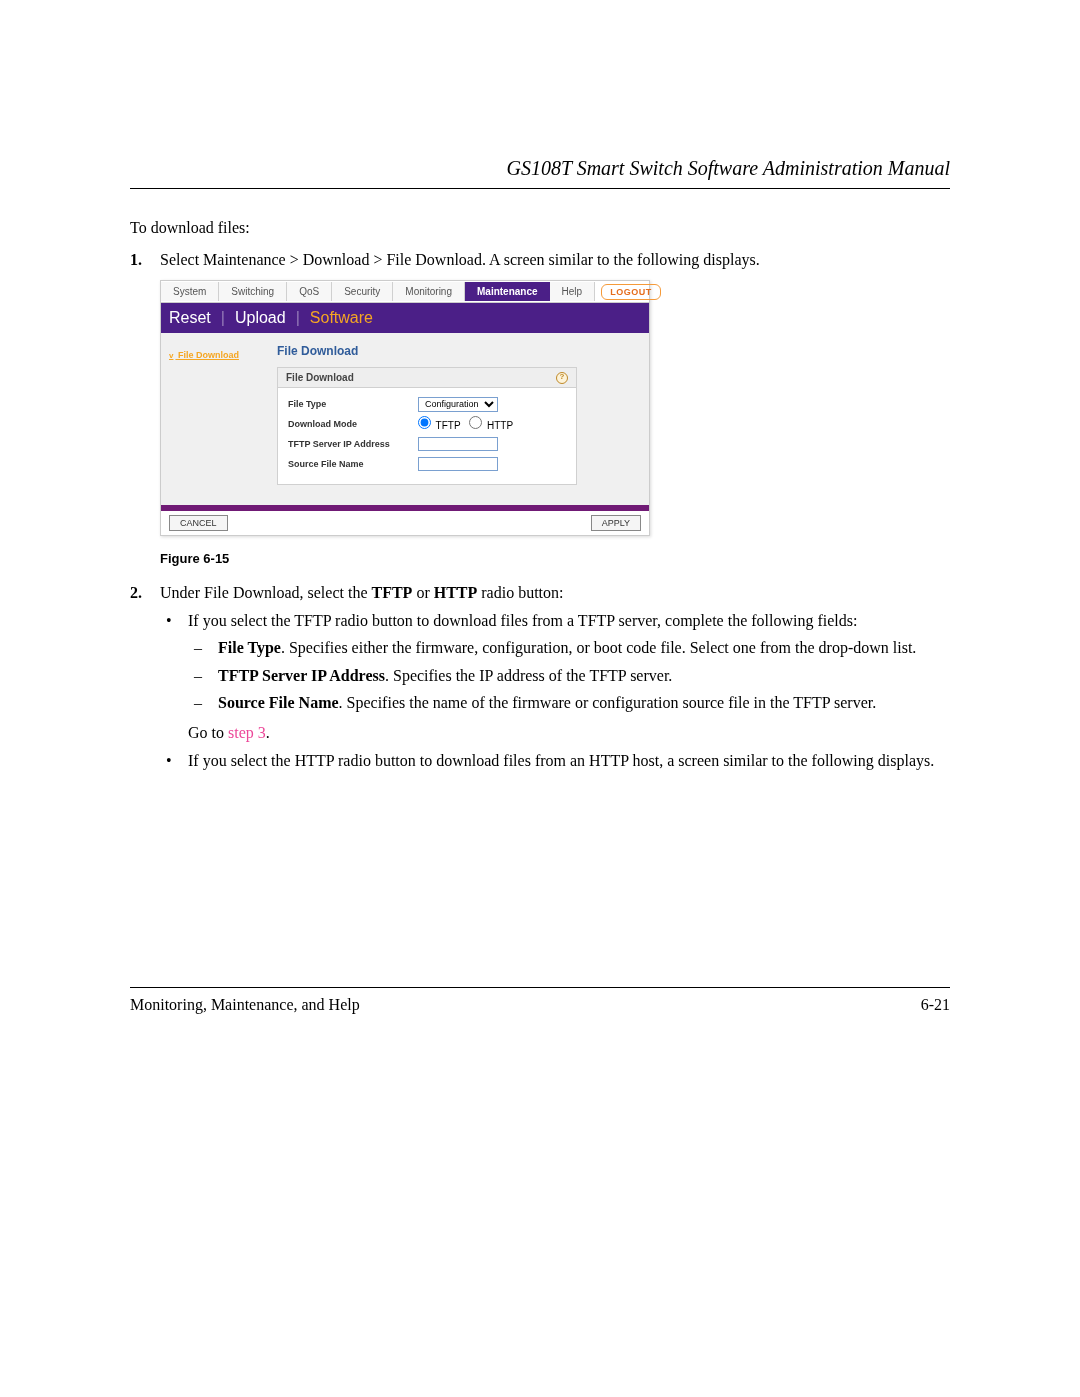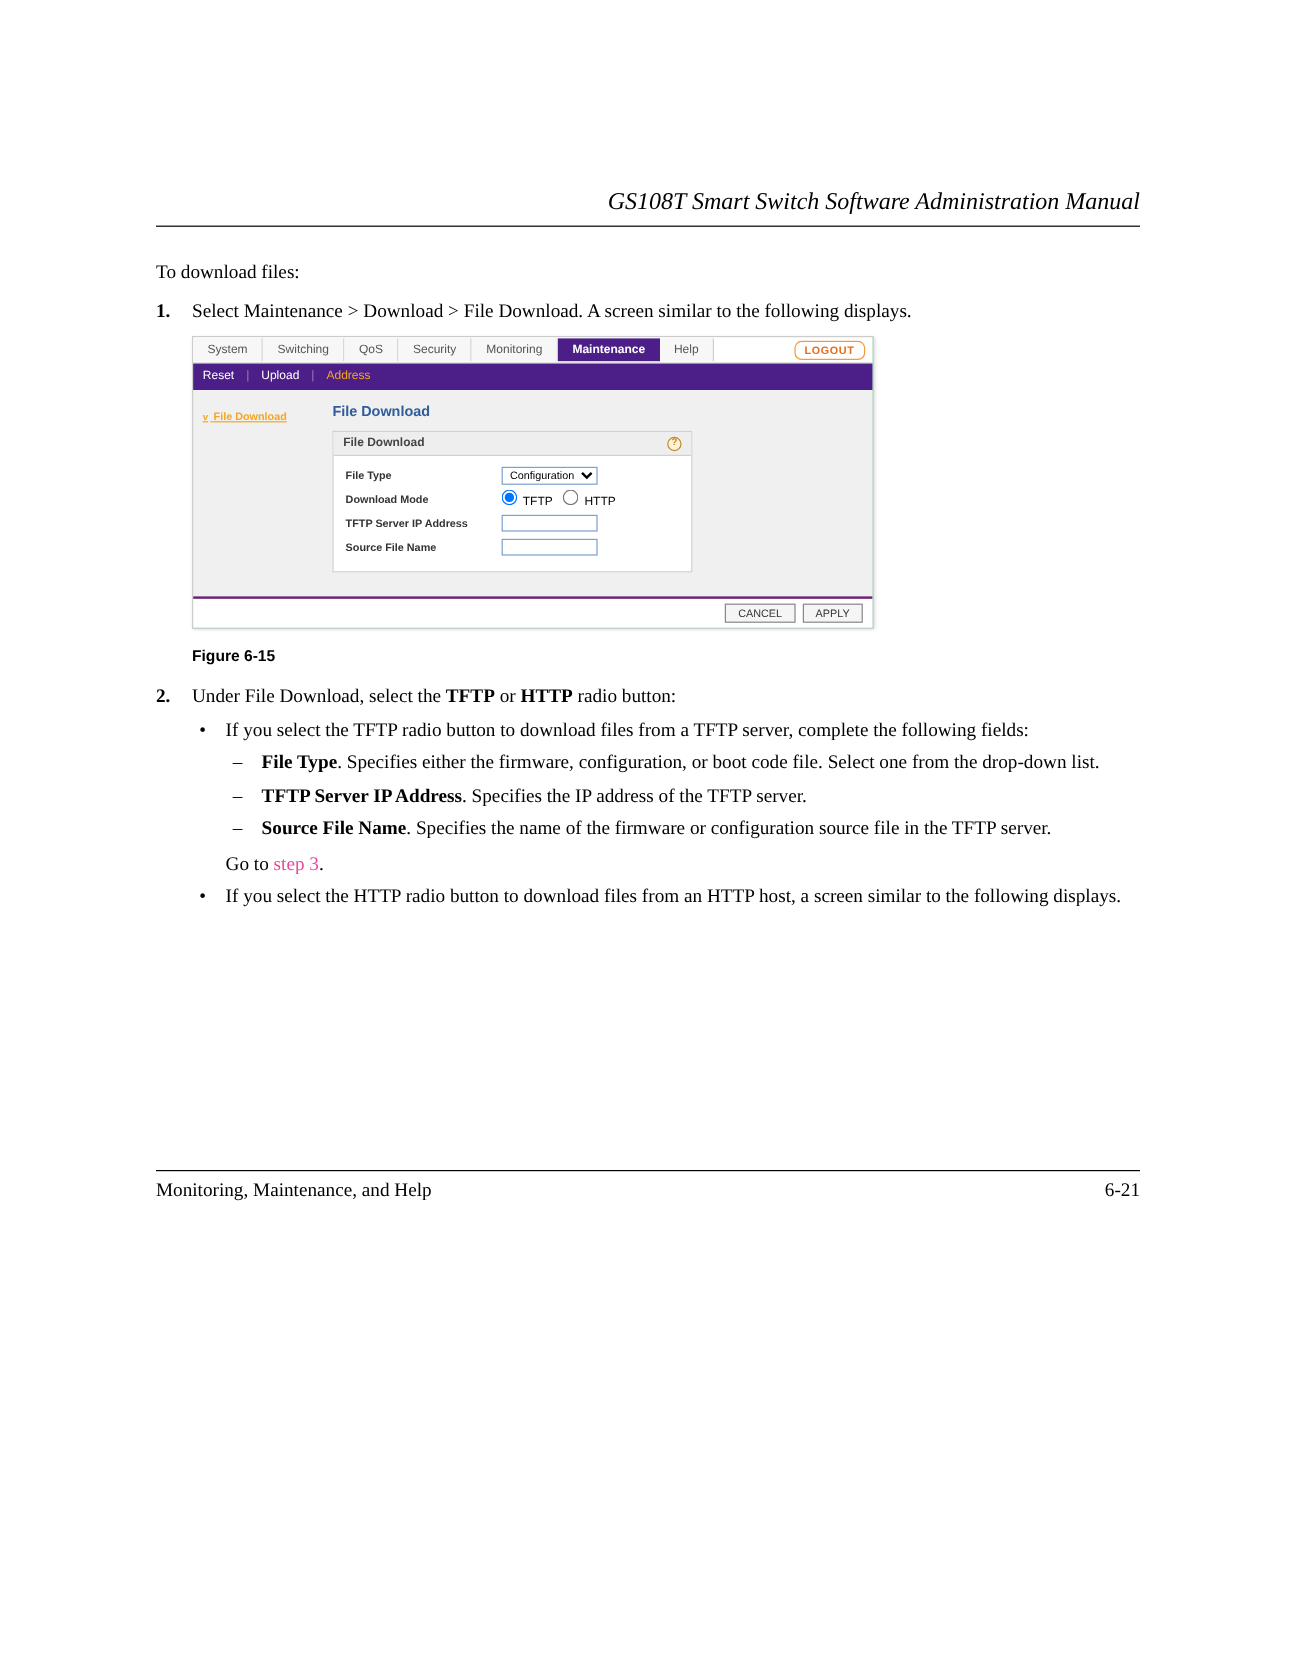--- a/index.html
+++ b/index.html
@@ -22,23 +22,23 @@
   .rule { border: none; border-top: 1px solid #000; margin: 0 0 28px 0; }
   .para { margin: 10px 0; }
   .ol { margin: 10px 0; padding-left: 0; }
   .ol-item { display: flex; margin: 8px 0 10px 0; }
   .ol-num { width: 30px; font-weight: bold; flex: 0 0 30px; }
   .ol-body { flex: 1; }
 
   
   .figure-wrap { margin: 10px 0 8px 30px; }
   .shot {
-    width: 568px;
+    width: 490px;
     border: 1px solid #ccc;
-    background: #86efac;
+    background: #a21caf;
     font-family: Verdana, Arial, sans-serif;
     font-size: 10px;
     box-shadow: 1px 1px 3px rgba(0,0,0,0.15);
   }
   .tabbar {
     display: flex;
     align-items: center;
     background: #fff;
     border-bottom: 1px solid #ccc;
     height: 22px;
@@ -66,21 +66,21 @@
     font-size: 9px;
     border-radius: 6px;
     font-weight: bold;
     letter-spacing: 0.5px;
   }
   .subnav {
     background: #4b1f87;
     color: #fff;
     display: flex;
     padding: 4px 8px;
-    font-size: 10px;
+    font-size: 16px;
   }
   .subnav span { margin-right: 10px; }
   .subnav .sep { color: rgba(255,255,255,0.4); margin-right: 10px; }
   .subnav .sub-active { color: #f5a623; }
   .content-area {
     display: flex;
     background: #f0f0f0;
     padding: 10px 8px 20px 8px;
     min-height: 120px;
   }
@@ -139,24 +139,24 @@
   .radio:first-child { margin-left: 0; }
   .textin {
     width: 80px;
     height: 14px;
     border: 1px solid #7aa0d0;
     font-size: 9px;
     padding: 0 2px;
   }
   .footerbar {
     background: #fff;
-    border-top: 2px solid #701a75;
+    border-top: 6px solid #701a75;
     padding: 4px 8px;
     display: flex;
-    justify-content: flex-end;
+    justify-content: space-between;
     gap: 6px;
   }
   .btn {
     font-size: 9px;
     padding: 2px 10px;
     border: 1px solid #888;
     background: #f5f5f5;
     cursor: pointer;
     color: #333;
   }
@@ -209,21 +209,21 @@
       <div class="tab active">Maintenance</div>
       <div class="tab">Help</div>
       <div class="spacer"></div>
       <div class="logout">LOGOUT</div>
     </div>
     <div class="subnav">
       <span>Reset</span>
       <span class="sep">|</span>
       <span>Upload</span>
       <span class="sep">|</span>
-      <span class="sub-active">Address</span>
+      <span class="sub-active">Software</span>
     </div>
     <div class="content-area">
       <div class="sidenav">
         <div class="sidenav-item">
           <span class="sidenav-chevron">v</span>
           <span>File Download</span>
         </div>
       </div>
       <div class="panel">
         <div class="panel-title">File Download</div>

